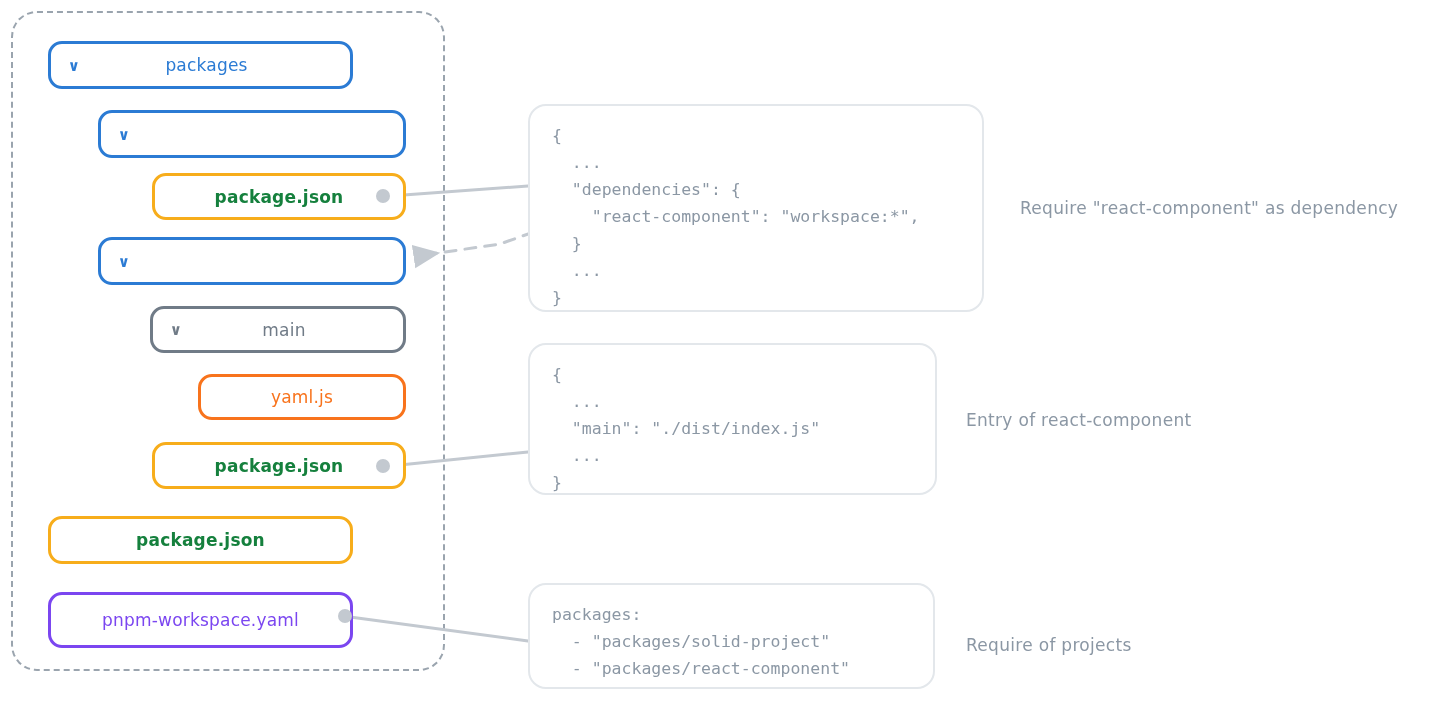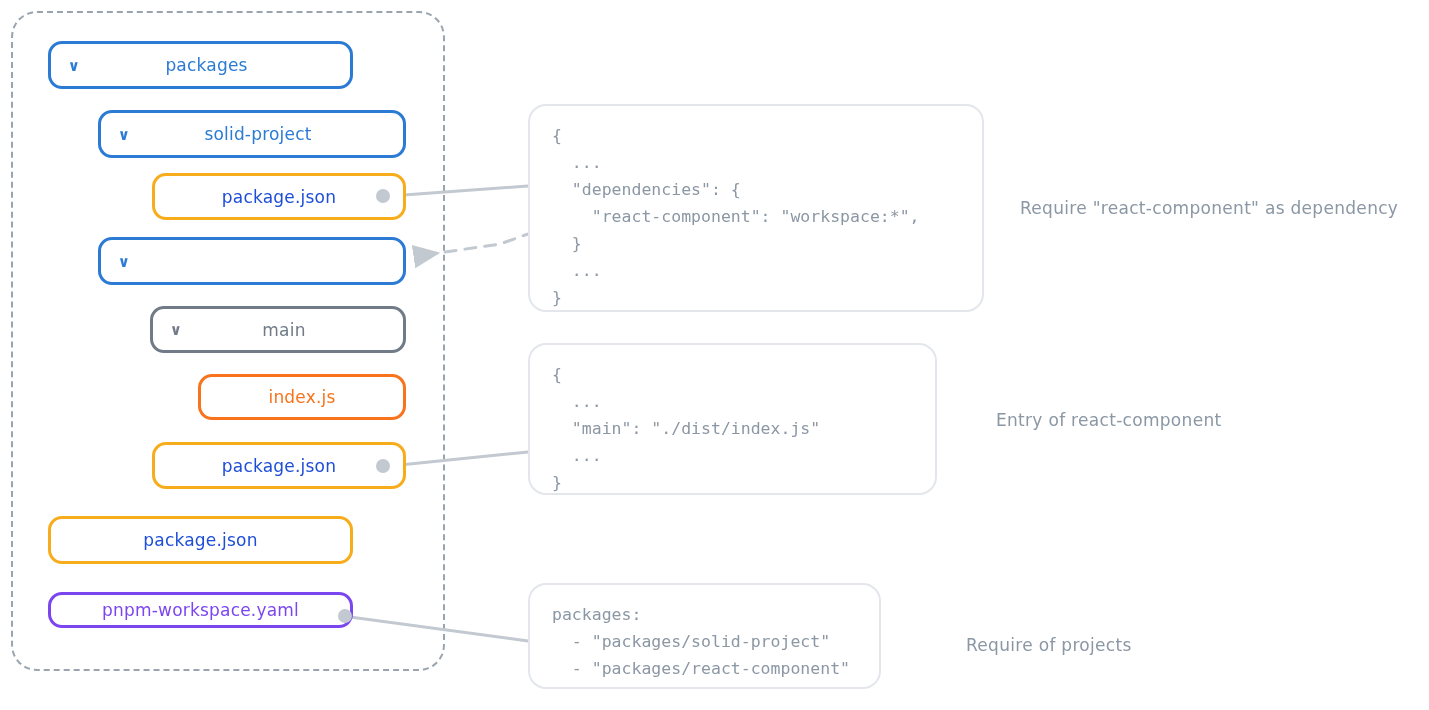--- a/index.html
+++ b/index.html
@@ -73,21 +73,21 @@
     white-space: nowrap;
   }
   .node.no-chev .node-label {
     padding-right: 0;
     padding-left: 0;
   }
 
   
   .node.c-blue   { border-color: #2b7bd4; color: #2b7bd4; }
   .node.c-gray   { border-color: #707b87; color: #707b87; }
-  .node.c-amber  { border-color: #f7ad1b; color: #1d4ed8; }
+  .node.c-amber  { border-color: #f7ad1b; color: #15803d; font-weight: bold; }
   .node.c-orange { border-color: #f8731c; color: #f8731c; }
   .node.c-purple { border-color: #7b46f0; color: #7b46f0; }
 
   
   .anchor-dot {
     position: absolute;
     width: 14px;
     height: 14px;
     border-radius: 50%;
     background: #c3c9d0;
@@ -142,72 +142,71 @@
     <path d="M 350,617 L 528,641" stroke="#c3c9d0" stroke-width="3" fill="none" stroke-linecap="round"></path>
   </svg>
 
   <div class="node c-blue" style="left:48px;  top:41px;  width:305px; height:48px;">
     <span class="chev">∨</span>
     <span class="node-label">packages</span>
   </div>
 
   <div class="node c-blue" style="left:98px; top:110px; width:308px; height:48px;">
     <span class="chev">∨</span>
-    <span class="node-label">solid-project</span>
   </div>
 
   <div class="node c-amber no-chev" style="left:152px; top:173px; width:254px; height:47px;">
     <span class="node-label">package.json</span>
   </div>
   <div class="anchor-dot" style="left:376px; top:189px;"></div>
 
   <div class="node c-blue" style="left:98px; top:237px; width:308px; height:48px;">
     <span class="chev">∨</span>
   </div>
 
   <div class="node c-gray" style="left:150px; top:306px; width:256px; height:47px;">
     <span class="chev">∨</span>
     <span class="node-label">main</span>
   </div>
 
   <div class="node c-orange no-chev" style="left:198px; top:374px; width:208px; height:46px;">
-    <span class="node-label">index.js</span>
+    <span class="node-label">yaml.js</span>
   </div>
 
   <div class="node c-amber no-chev" style="left:152px; top:442px; width:254px; height:47px;">
     <span class="node-label">package.json</span>
   </div>
   <div class="anchor-dot" style="left:376px; top:459px;"></div>
 
   <div class="node c-amber no-chev" style="left:48px; top:516px; width:305px; height:48px;">
     <span class="node-label">package.json</span>
   </div>
 
-  <div class="node c-purple no-chev" style="left:48px; top:592px; width:305px; height:36px;">
+  <div class="node c-purple no-chev" style="left:48px; top:592px; width:305px; height:56px;">
     <span class="node-label">pnpm-workspace.yaml</span>
   </div>
   <div class="anchor-dot" style="left:338px; top:609px;"></div>
 
   <div class="code-card" style="left:528px; top:104px; width:456px; height:208px;">{
   ...
   "dependencies": {
     "react-component": "workspace:*",
   }
   ...
 }</div>
 
   <div class="code-card" style="left:528px; top:343px; width:409px; height:152px;">{
   ...
   "main": "./dist/index.js"
   ...
 }</div>
 
-  <div class="code-card" style="left:528px; top:583px; width:353px; height:106px;">packages:
+  <div class="code-card" style="left:528px; top:583px; width:407px; height:106px;">packages:
   - "packages/solid-project"
   - "packages/react-component"</div>
 
   <div class="note" style="left:1020px; top:198px;">Require "react-component" as dependency</div>
 
-  <div class="note" style="left:966px; top:410px;margin-left:30px;">Entry of react-component</div>
+  <div class="note" style="left:966px; top:410px;">Entry of react-component</div>
 
   <div class="note" style="left:966px; top:635px;">Require of projects</div>
 
 </div>
 
 </body></html>

